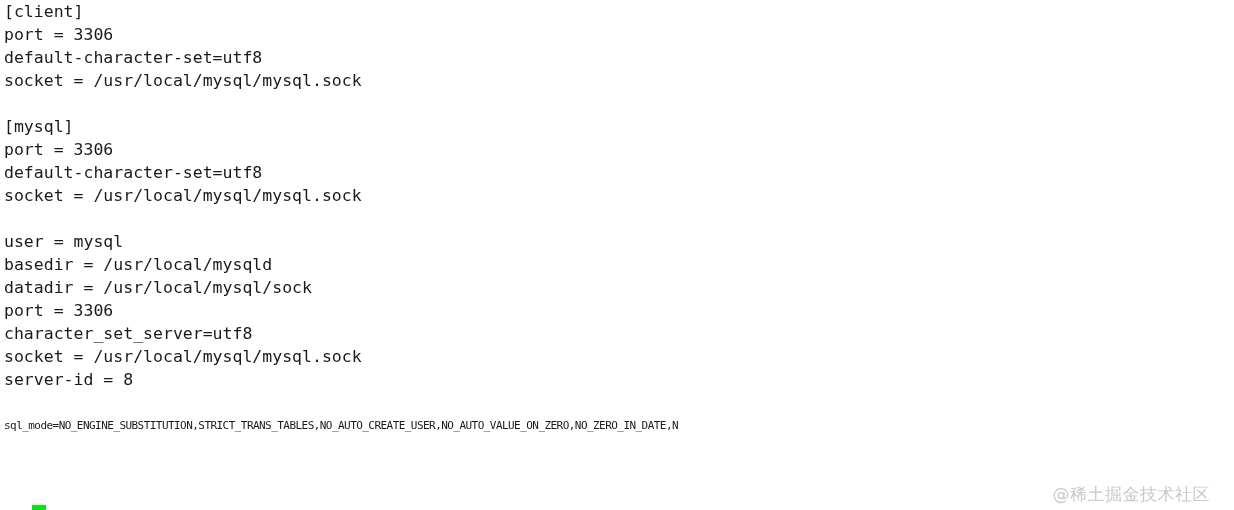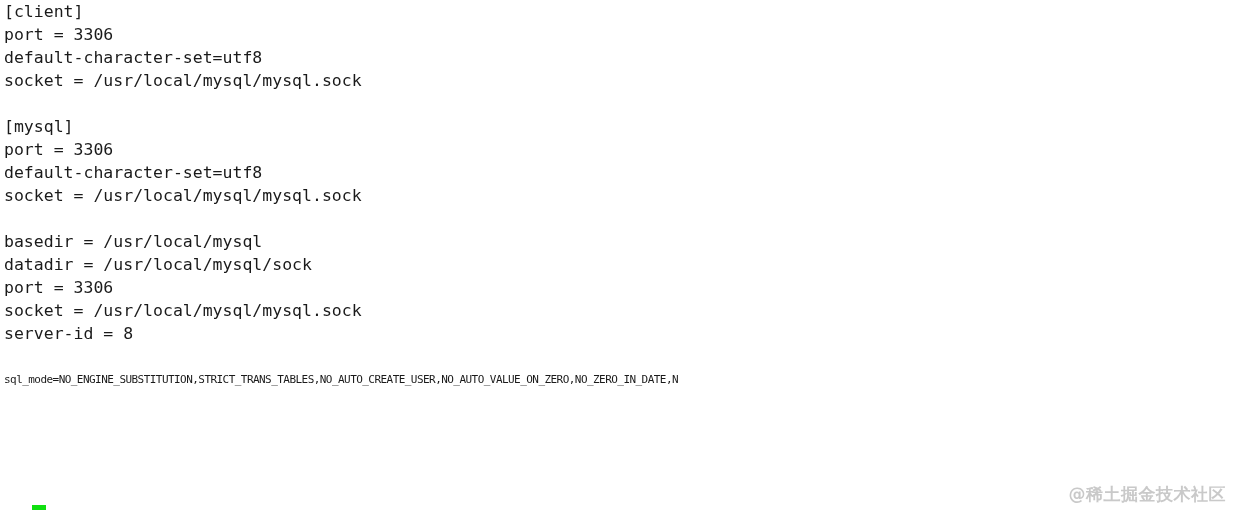--- a/index.html
+++ b/index.html
@@ -71,29 +71,28 @@
     position: absolute;
     left: 32px;
     top: 505px;
     width: 14px;
     height: 5px;
     background: #10e010;
   }
 
   .watermark {
     position: absolute;
-    right: 8px;
+    right: 24px;
     bottom: 4px;
     font-family: "DejaVu Sans", "Liberation Sans", sans-serif;
     font-size: 17px;
     color: #c9c9c9;
     white-space: nowrap;
     letter-spacing: 0.5px;
     user-select: none;
-    font-weight: bold;
   }
 </style>
 </head>
 <body>
 
 <div id="editor">
 
   <div class="code-area">
 
     <div class="line">[client]</div>
@@ -104,23 +103,25 @@
     <div class="line blank">&nbsp;</div>
 
     <div class="line">[mysql]</div>
     <div class="line">port = 3306</div>
     <div class="line">default-character-set=utf8</div>
     <div class="line">socket = /usr/local/mysql/mysql.sock</div>
 
     <div class="line blank">&nbsp;</div>
 
 
-    <div class="line">basedir = /usr/local/mysql</div>
+    <div class="line">user = mysql</div>
+    <div class="line">basedir = /usr/local/mysqld</div>
     <div class="line">datadir = /usr/local/mysql/sock</div>
     <div class="line">port = 3306</div>
+    <div class="line">character_set_server=utf8</div>
     <div class="line">socket = /usr/local/mysql/mysql.sock</div>
     <div class="line">server-id = 8</div>
 
     <div class="line blank">&nbsp;</div>
 
     <div class="sqlmode">
       <div class="line">sql_mode=NO_ENGINE_SUBSTITUTION,STRICT_TRANS_TABLES,NO_AUTO_CREATE_USER,NO_AUTO_VALUE_ON_ZERO,NO_ZERO_IN_DATE,N</div>
     </div>
 
   </div>

